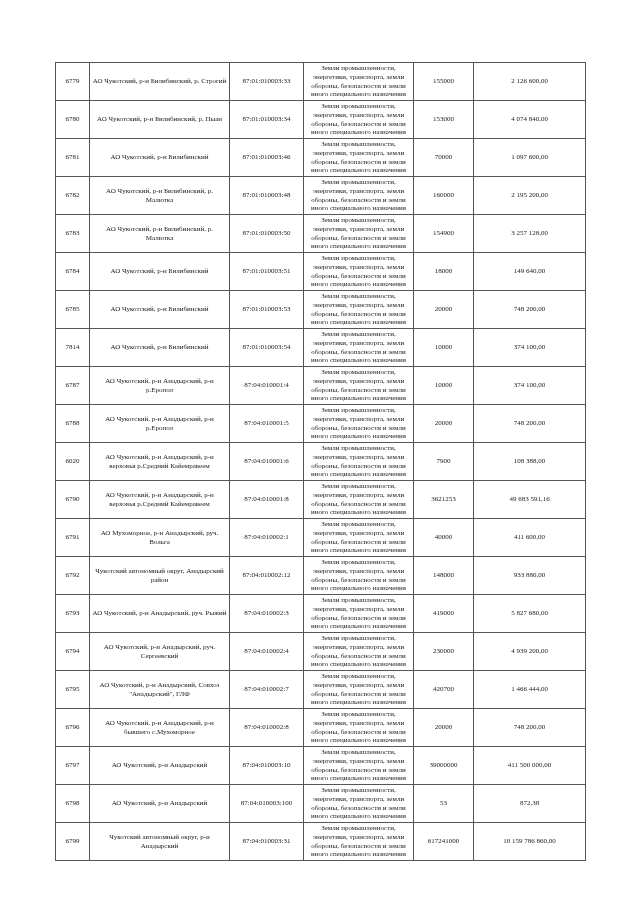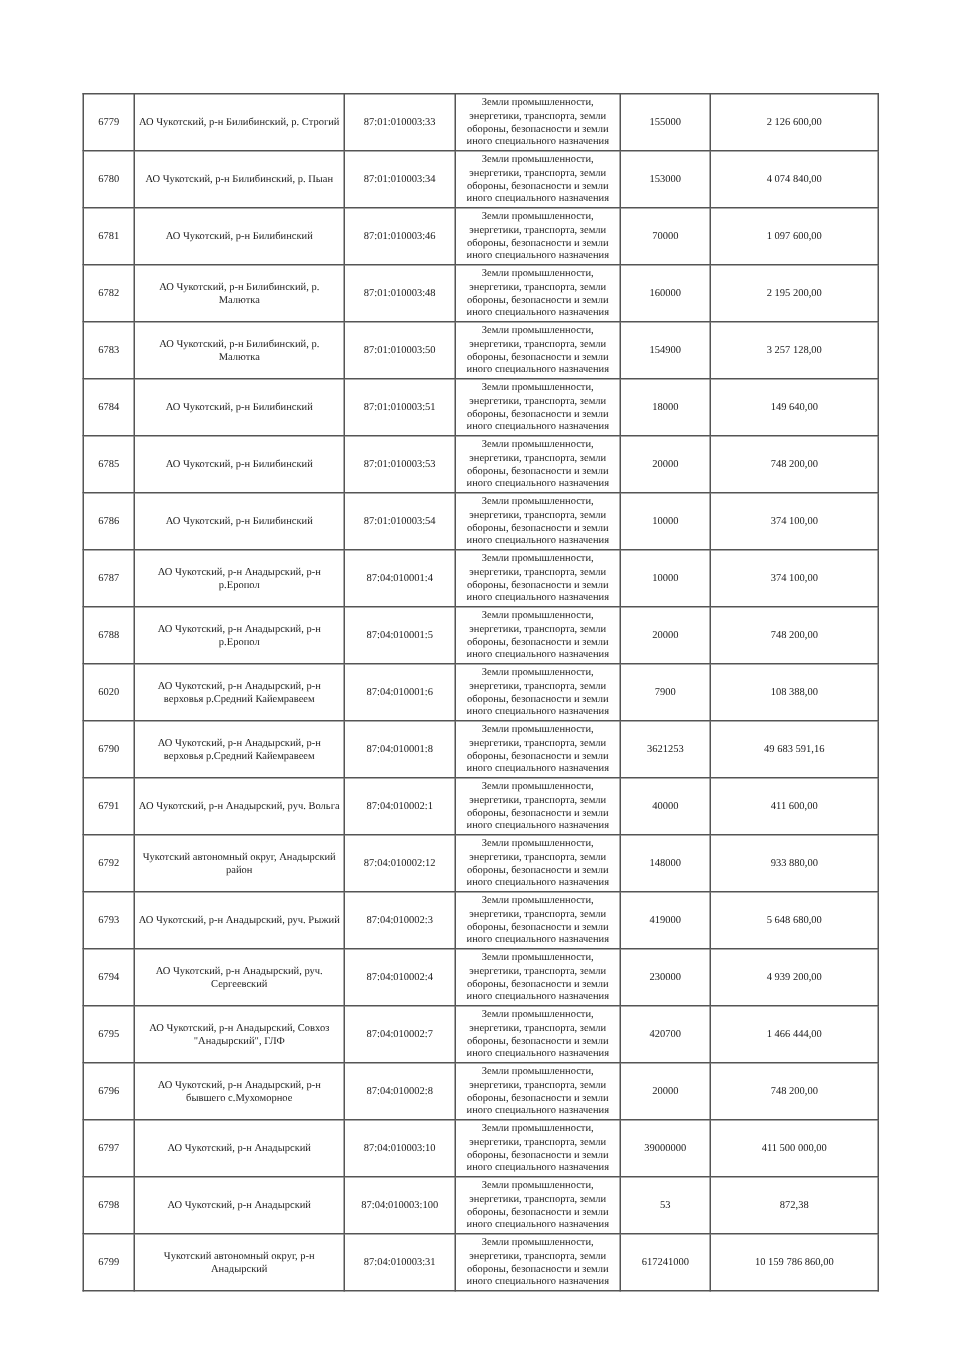--- a/index.html
+++ b/index.html
@@ -115,21 +115,21 @@
   </tr>
         <tr>
     <td>6785</td>
     <td class="name-cell">АО Чукотский, р-н Билибинский</td>
     <td>87:01:010003:53</td>
     <td class="category">Земли промышленности, энергетики, транспорта, земли обороны, безопасности и земли иного специального назначения</td>
     <td>20000</td>
     <td class="value">748 200,00</td>
   </tr>
         <tr>
-    <td>6786</td>
+    <td>7814</td>
     <td class="name-cell">АО Чукотский, р-н Билибинский</td>
     <td>87:01:010003:54</td>
     <td class="category">Земли промышленности, энергетики, транспорта, земли обороны, безопасности и земли иного специального назначения</td>
     <td>10000</td>
     <td class="value">374 100,00</td>
   </tr>
         <tr>
     <td>6787</td>
     <td class="name-cell">АО Чукотский, р-н Анадырский, р-н р.Еропол</td>
     <td>87:04:010001:4</td>
@@ -156,41 +156,41 @@
         <tr>
     <td>6790</td>
     <td class="name-cell">АО Чукотский, р-н Анадырский, р-н верховья р.Средний Кайемравеем</td>
     <td>87:04:010001:8</td>
     <td class="category">Земли промышленности, энергетики, транспорта, земли обороны, безопасности и земли иного специального назначения</td>
     <td>3621253</td>
     <td class="value">49 683 591,16</td>
   </tr>
         <tr>
     <td>6791</td>
-    <td class="name-cell">АО Чукотский, р-н Анадырский, руч. Вольга</td>
+    <td class="name-cell">АО Мухоморное, р-н Анадырский, руч. Вольга</td>
     <td>87:04:010002:1</td>
     <td class="category">Земли промышленности, энергетики, транспорта, земли обороны, безопасности и земли иного специального назначения</td>
     <td>40000</td>
     <td class="value">411 600,00</td>
   </tr>
         <tr>
     <td>6792</td>
     <td class="name-cell">Чукотский автономный округ, Анадырский район</td>
     <td>87:04:010002:12</td>
     <td class="category">Земли промышленности, энергетики, транспорта, земли обороны, безопасности и земли иного специального назначения</td>
     <td>148000</td>
     <td class="value">933 880,00</td>
   </tr>
         <tr>
     <td>6793</td>
     <td class="name-cell">АО Чукотский, р-н Анадырский, руч. Рыжий</td>
     <td>87:04:010002:3</td>
     <td class="category">Земли промышленности, энергетики, транспорта, земли обороны, безопасности и земли иного специального назначения</td>
     <td>419000</td>
-    <td class="value">5 648 680,00</td>
+    <td class="value">5 827 680,00</td>
   </tr>
         <tr>
     <td>6794</td>
     <td class="name-cell">АО Чукотский, р-н Анадырский, руч. Сергеевский</td>
     <td>87:04:010002:4</td>
     <td class="category">Земли промышленности, энергетики, транспорта, земли обороны, безопасности и земли иного специального назначения</td>
     <td>230000</td>
     <td class="value">4 939 200,00</td>
   </tr>
         <tr>

